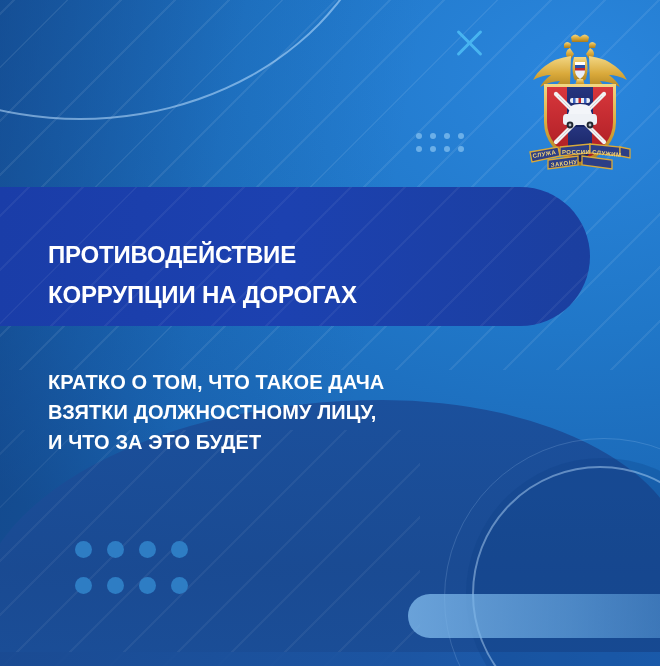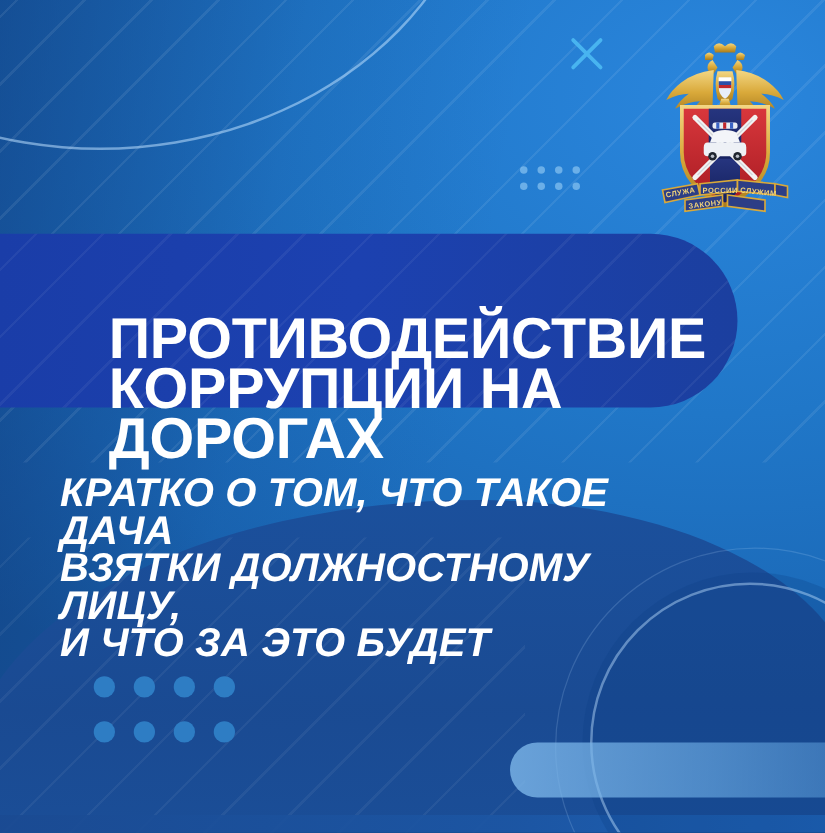--- a/index.html
+++ b/index.html
@@ -208,43 +208,41 @@
       rgba(255,255,255,0) 2px,
       rgba(255,255,255,0) 38px
     );
   }
   .title-text {
     position: absolute;
     left: 48px;
     top: 219px;
     width: 540px;
     color: #ffffff;
-    font-size: 46px;
+    font-size: 24px;
     line-height: 40px;
     font-weight: 700;
     letter-spacing: -0.2px;
     white-space: pre-line;
     z-index: 3;
-    margin-left: 39px;
   }
 
   
   .subtitle {
     position: absolute;
     left: 48px;
     top: 347px;
     width: 520px;
     color: #ffffff;
-    font-size: 32px;
+    font-size: 20px;
     line-height: 30px;
     font-weight: 600;
     letter-spacing: 0.1px;
     white-space: pre-line;
     z-index: 3;
-    font-style: italic;
   }
 
   
   .emblem {
     position: absolute;
     left: 524px;
     top: 24px;
     width: 112px;
     height: 152px;
     z-index: 4;

